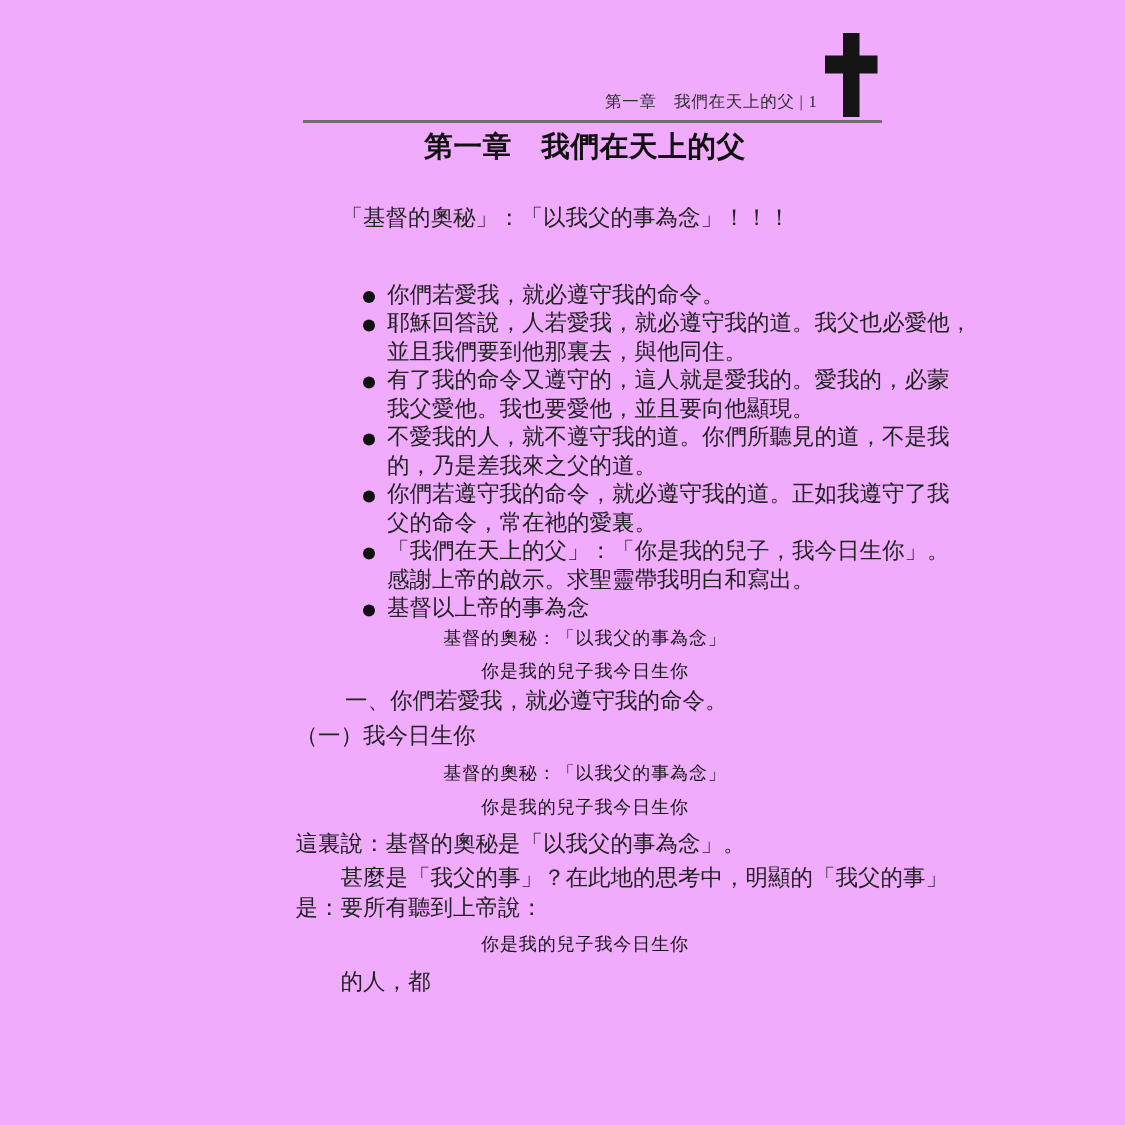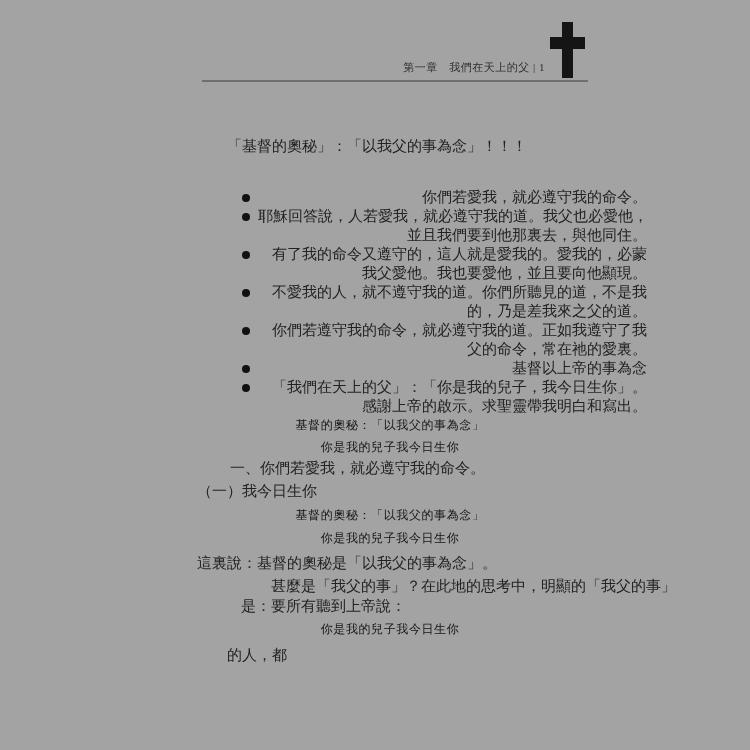--- a/index.html
+++ b/index.html
@@ -1,17 +1,17 @@
 <!DOCTYPE html>
 <html><head>
 <meta charset="utf-8">
 <style>
   html,body{margin:0;padding:0;background:#fff;}
   .page{
-    position:relative;width:750px;height:750px;background:#a3a3a3;
+    position:relative;width:750px;height:750px;background:#f0abfc;
     font-family:"Liberation Serif","DejaVu Serif",serif;
     color:#1f1f1f;overflow:hidden;
   }
   
   .running-header{
     position:absolute;top:60px;right:205px;
     font-size:11px;letter-spacing:.5px;color:#2e2e2e;white-space:nowrap;
   }
   .header-rule{position:absolute;left:202px;top:80px;width:386px;height:2px;background:#6f6f6f;}
   .cross{position:absolute;left:550px;top:22px;width:35px;height:57px;}
@@ -24,37 +24,38 @@
   
   .bodyline{position:absolute;left:197px;width:450px;font-size:15px;line-height:19px;white-space:nowrap;color:#222;}
   .indent2{padding-left:30px;}
   .indent-head{padding-left:33px;}
   .bold{font-weight:bold;}
   .bullets{position:absolute;left:197px;top:188px;width:450px;font-size:15px;line-height:19px;color:#222;}
   .bullet{position:relative;}
   .bullet .dot{
     position:absolute;left:45px;top:6px;width:8px;height:8px;border-radius:50%;background:#111;
   }
-  .bullet .txt{padding-left:61px;white-space:nowrap;text-align:right;}
+  .bullet .txt{padding-left:61px;white-space:nowrap;}
   .para{position:absolute;left:197px;width:450px;font-size:15px;line-height:20px;color:#222;}
-  .para div{white-space:nowrap;margin-left:44px;}
+  .para div{white-space:nowrap;}
 </style>
 </head>
 <body>
 
 <div class="page">
 
   <div class="cross">
     <div class="v"></div>
     <div class="h"></div>
   </div>
 
   <div class="running-header">第一章　我們在天上的父 | 1</div>
   <div class="header-rule"></div>
 
+  <div class="centered chapter-title">第一章　我們在天上的父</div>
 
   <div class="bodyline indent2" style="top:137px;font-family:Liberation Serif, serif;">「基督的奧秘」：「以我父的事為念」！！！</div>
 
   <div class="bullets">
     <div class="bullet">
       <span class="dot"></span>
       <div class="txt">你們若愛我，就必遵守我的命令。</div>
     </div>
     <div class="bullet">
       <span class="dot"></span>
@@ -71,26 +72,26 @@
       <div class="txt">不愛我的人，就不遵守我的道。你們所聽見的道，不是我</div>
       <div class="txt">的，乃是差我來之父的道。</div>
     </div>
     <div class="bullet">
       <span class="dot"></span>
       <div class="txt">你們若遵守我的命令，就必遵守我的道。正如我遵守了我</div>
       <div class="txt">父的命令，常在祂的愛裏。</div>
     </div>
     <div class="bullet">
       <span class="dot"></span>
-      <div class="txt">基督以上帝的事為念</div>
+      <div class="txt">「我們在天上的父」：「你是我的兒子，我今日生你」。</div>
+      <div class="txt">感謝上帝的啟示。求聖靈帶我明白和寫出。</div>
     </div>
     <div class="bullet">
       <span class="dot"></span>
-      <div class="txt">「我們在天上的父」：「你是我的兒子，我今日生你」。</div>
-      <div class="txt">感謝上帝的啟示。求聖靈帶我明白和寫出。</div>
+      <div class="txt">基督以上帝的事為念</div>
     </div>
   </div>
 
   <div class="centered refrain" style="top:417px;">基督的奧秘：「以我父的事為念」</div>
   <div class="centered refrain" style="top:439px;">你是我的兒子我今日生你</div>
 
   <div class="bodyline indent-head" style="top:459px;">一、你們若愛我，就必遵守我的命令。</div>
   <div class="bodyline" style="top:482px;">（一）我今日生你</div>
 
   <div class="centered refrain" style="top:507px;">基督的奧秘：「以我父的事為念」</div>

